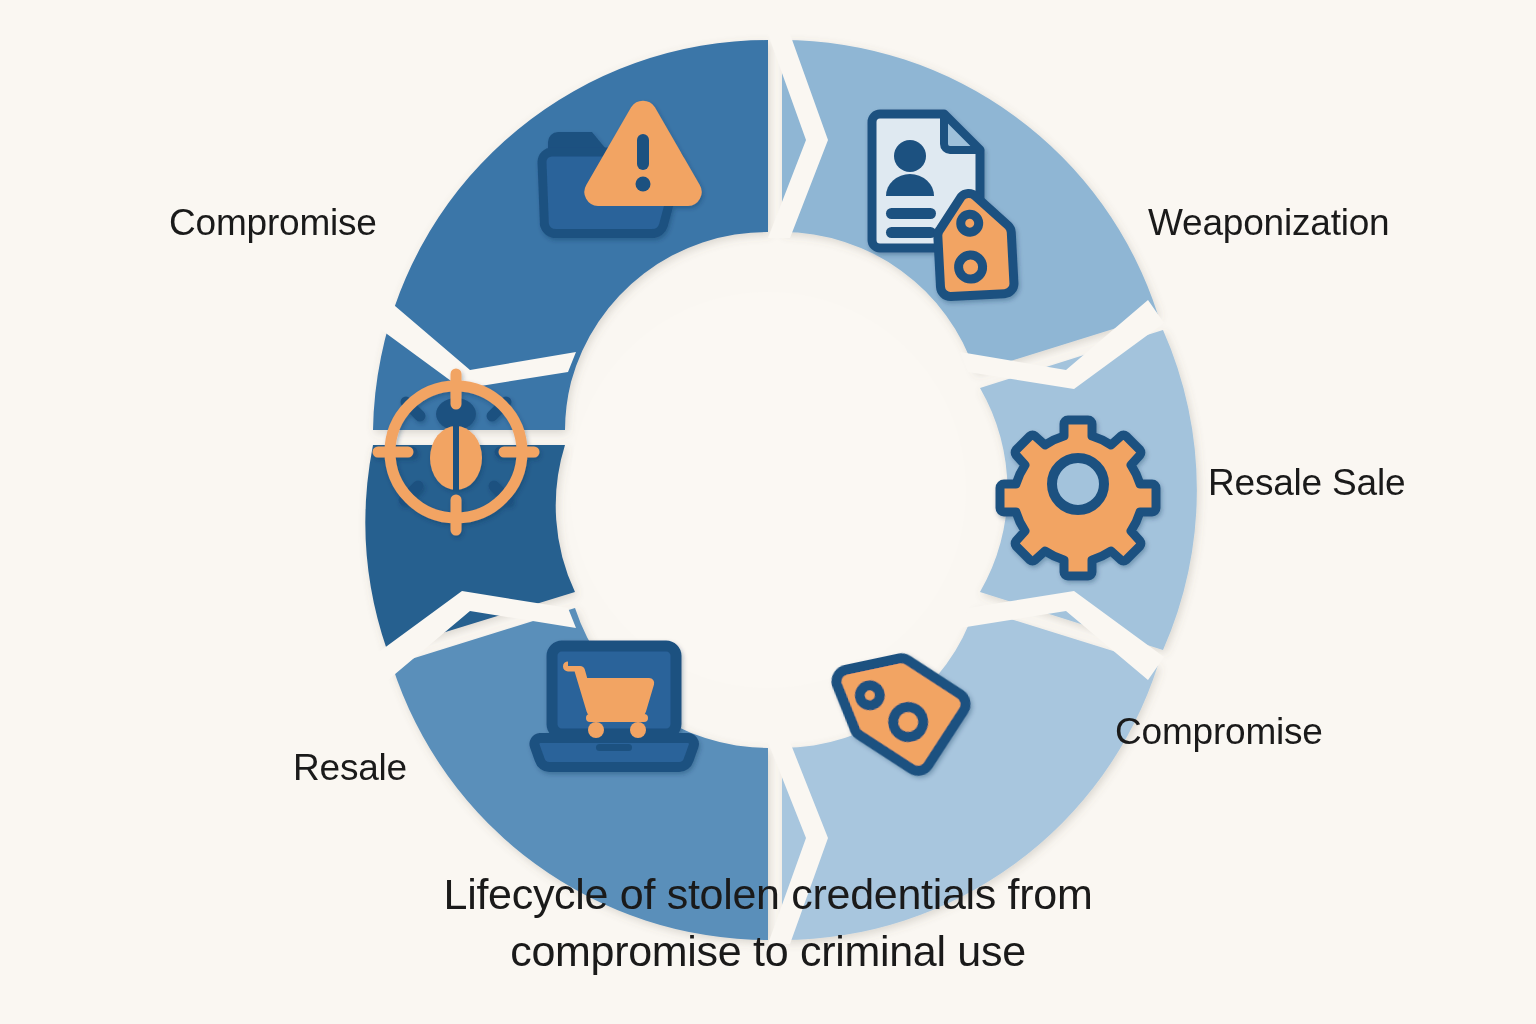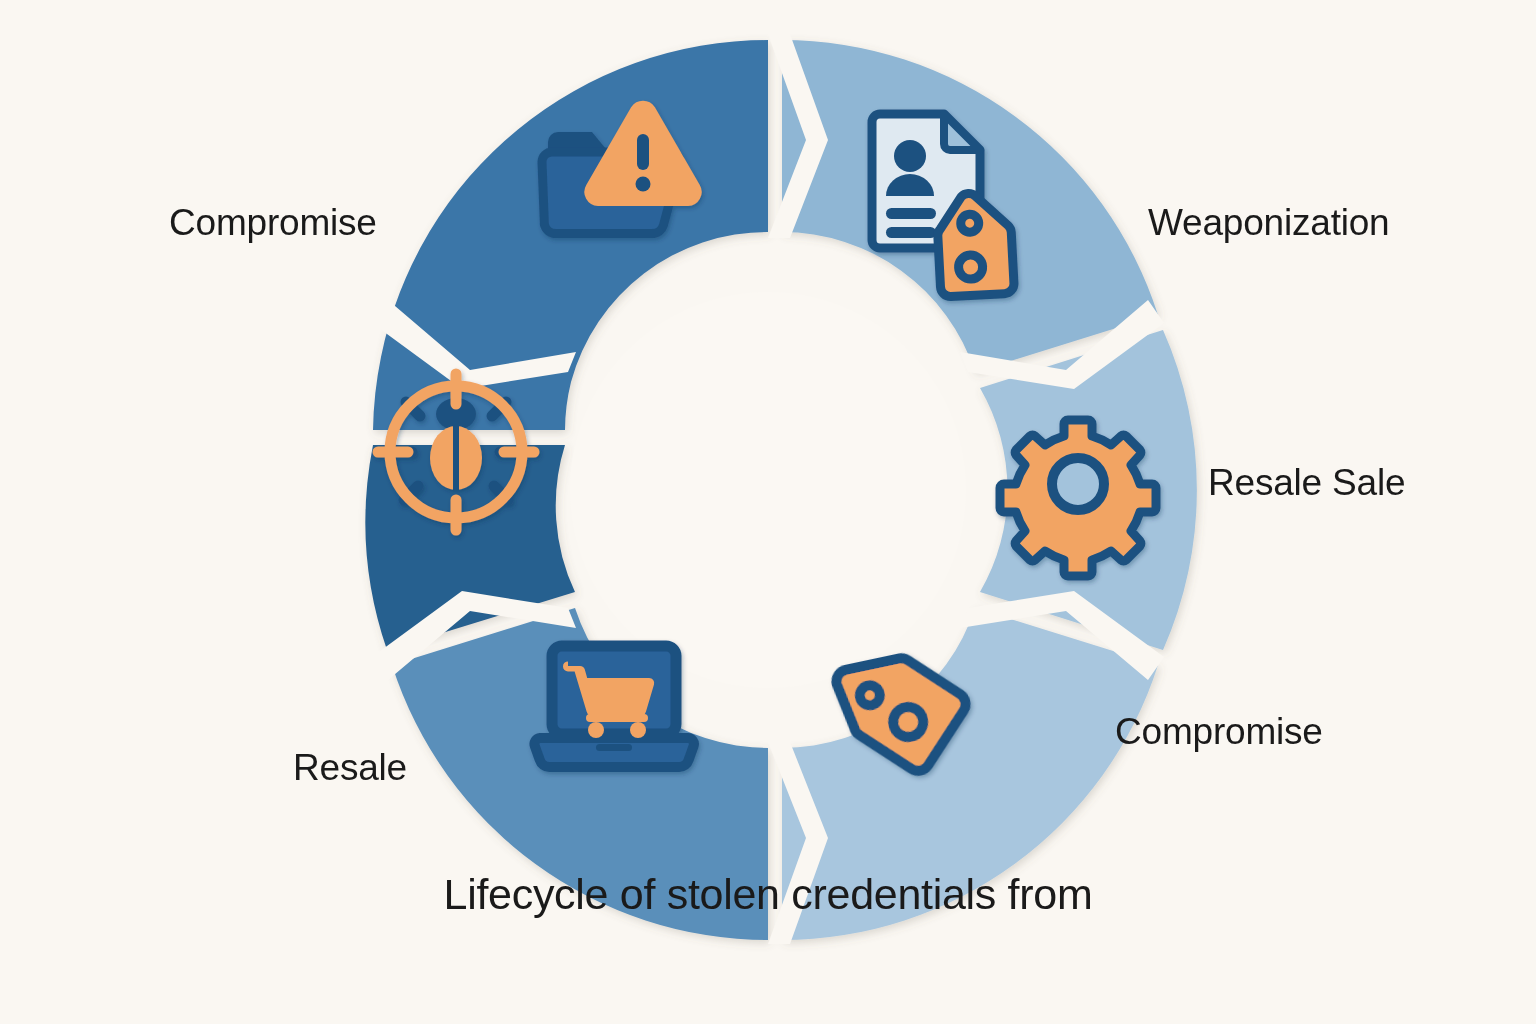--- a/index.html
+++ b/index.html
@@ -210,15 +210,16 @@
   </svg>
 
   <div class="lbl" id="lbl-compromise">Compromise</div>
   <div class="lbl" id="lbl-exfiltration">Weaponization</div>
   <div class="lbl" id="lbl-initialsale">Resale Sale</div>
   <div class="lbl" id="lbl-refinement">Compromise</div>
   <div class="lbl" id="lbl-resale">Resale</div>
 
   <div id="caption">
     <span>Lifecycle of stolen credentials from</span>
+    <span>compromise to criminal use</span>
   </div>
 
 </div>
 
 </body></html>

